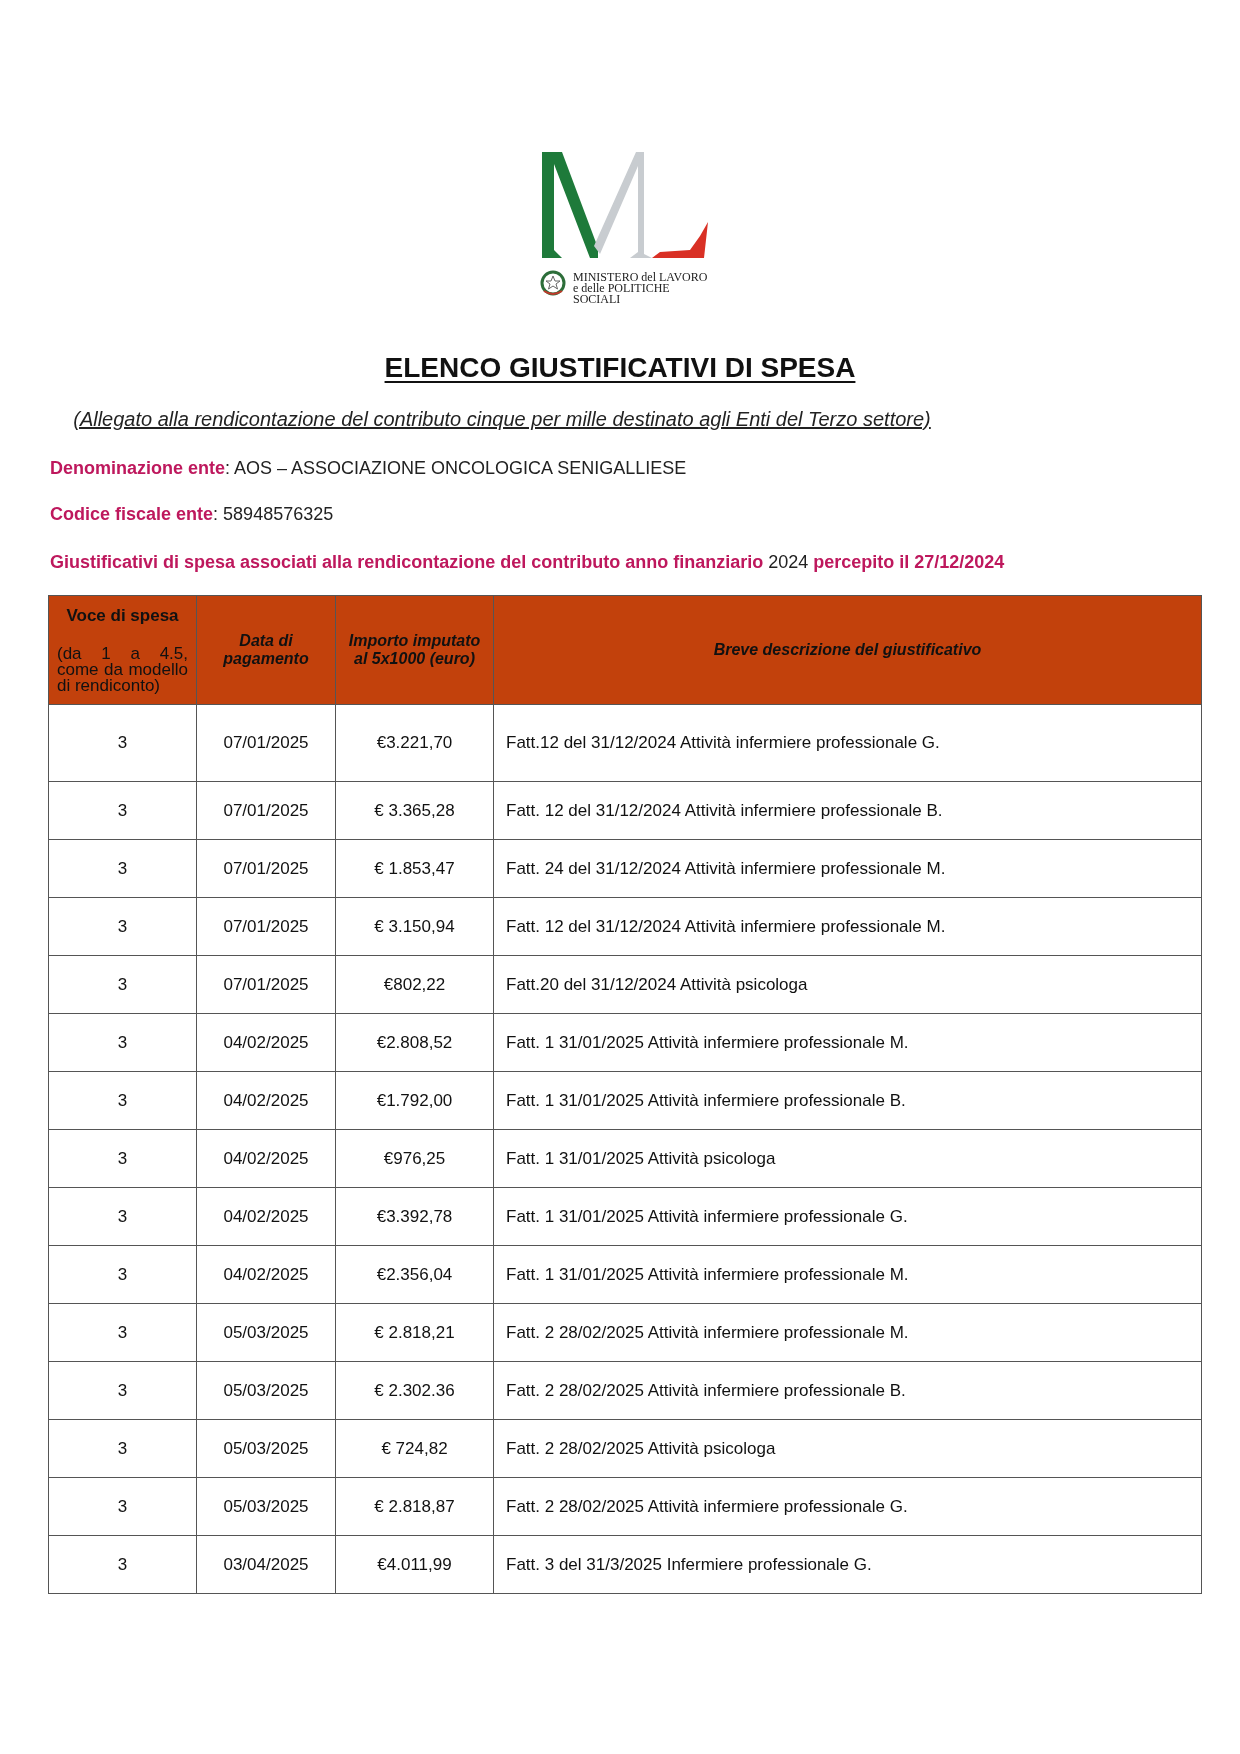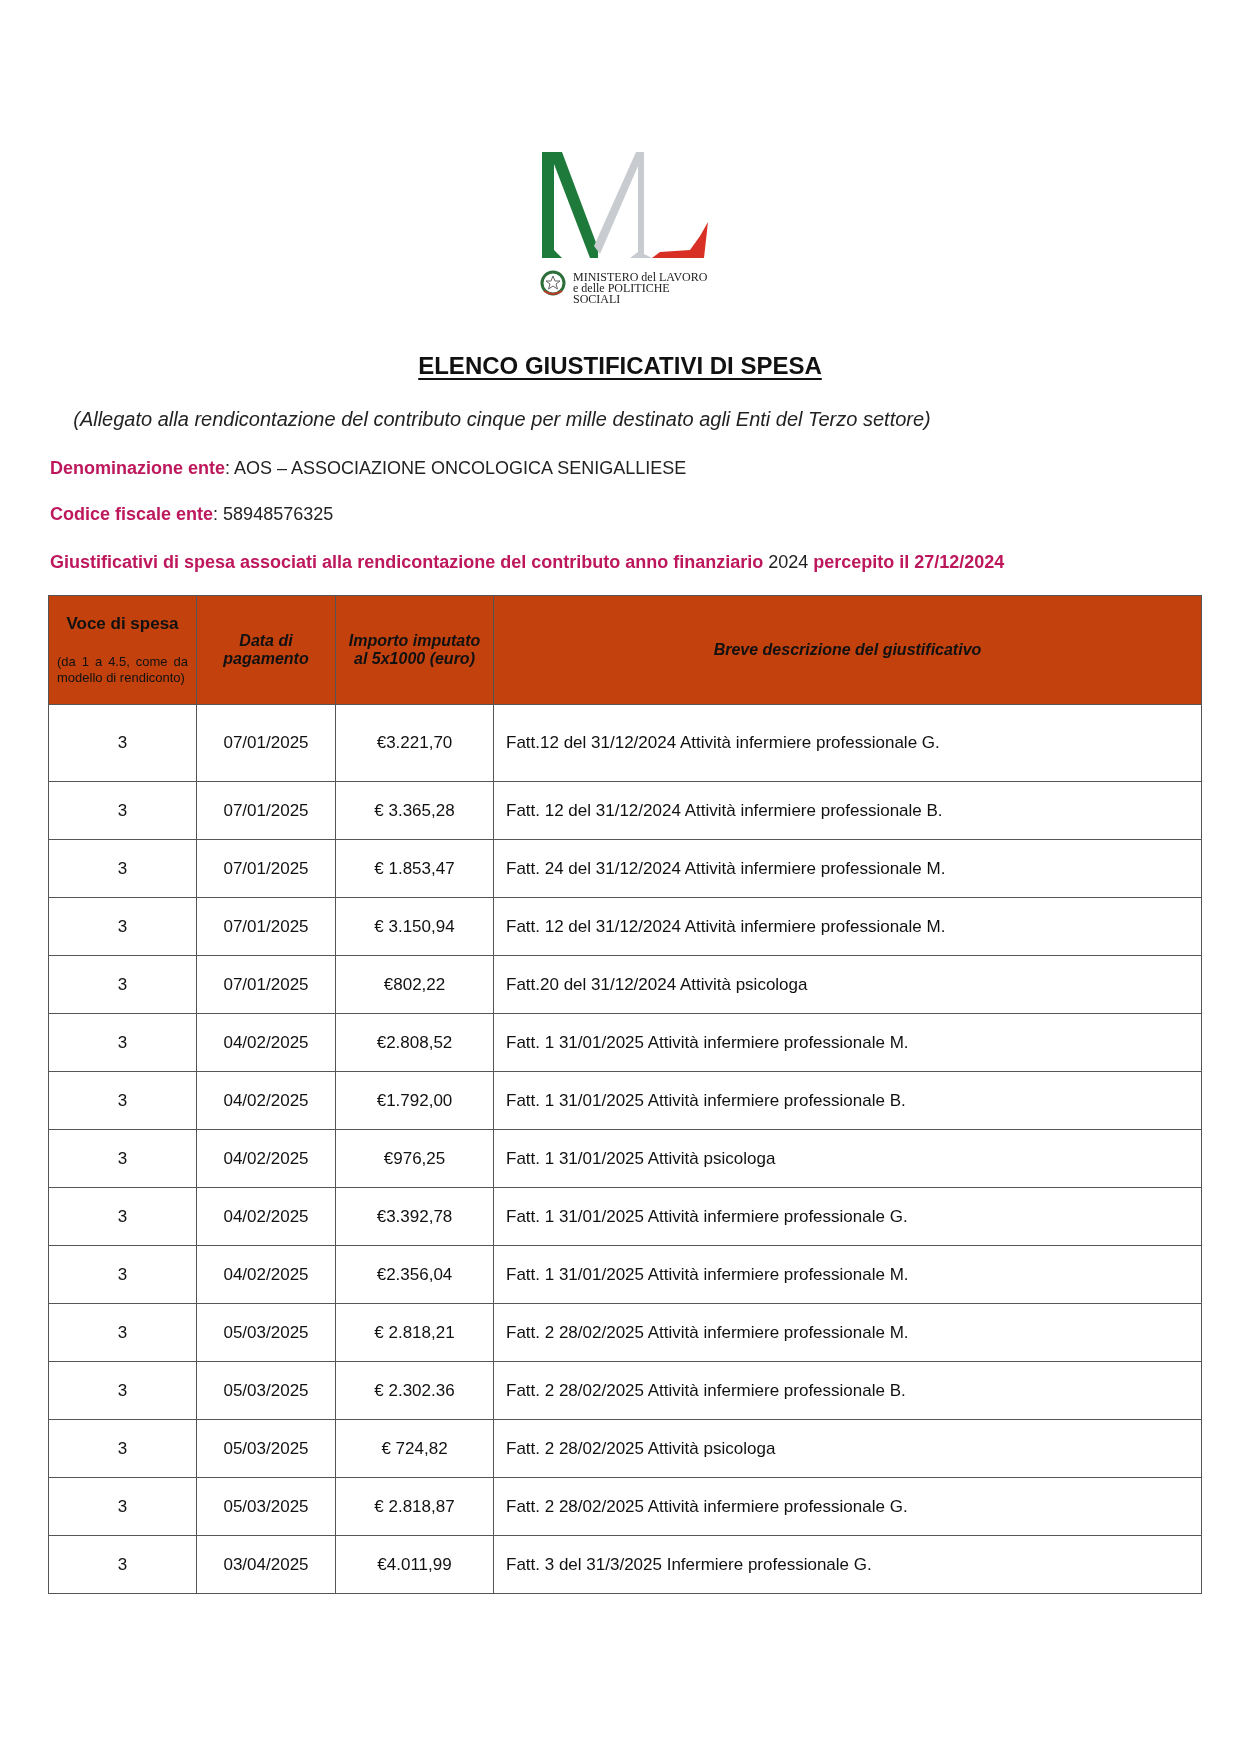--- a/index.html
+++ b/index.html
@@ -10,43 +10,43 @@
   .logo { position: absolute; left: 535px; top: 150px; width: 180px; height: 150px; }
   .logo-m { position: absolute; left: 5px; top: 0; }
   .ministry { position: absolute; left: 0; top: 118px; width: 180px; height: 30px; }
   .emblem { position: absolute; left: 5px; top: 2px; width: 26px; height: 26px; }
   .ministry-text {
     position: absolute; left: 38px; top: 4px; font-family: "Liberation Serif", serif;
     font-size: 12px; line-height: 11px; color: #222;
   }
   .title {
     position: absolute; left: 0; width: 1240px; top: 352px; text-align: center;
-    font-weight: bold; font-size: 24px; text-decoration: underline; text-underline-offset: 4px;
+    font-weight: bold; font-size: 28px; text-decoration: underline; text-underline-offset: 4px;
   }
   .subtitle {
     position: absolute; left: 0; width: 1004px; top: 408px; text-align: center;
-    font-style: italic; font-size: 20px; color: #222;
+    font-style: italic; font-size: 20px; color: #222; text-decoration: underline;
   }
   .field { position: absolute; left: 50px; font-size: 18px; color: #222; }
   .field b { font-weight: bold; color: #be185d; }
   .f1 { top: 458px; }
   .f2 { top: 504px; }
   .f3 { top: 552px; font-size: 18px; text-align: right; }
   table.main {
     position: absolute; left: 48px; top: 595px; width: 1154px;
     border-collapse: collapse; table-layout: fixed;
   }
   table.main th, table.main td { border: 1.5px solid #555; }
   table.main th {
     background: #c2410c; font-size: 16px; font-weight: bold; font-style: italic;
     text-align: center; vertical-align: middle; height: 108px; padding: 0 8px;
   }
   table.main th.voce { font-style: normal; text-align: left; padding: 0 8px; }
   .voce-main { display: block; text-align: center; font-size: 17px; font-weight: bold; }
-  .voce-sub { display: block; font-size: 13px; font-weight: normal; text-align: justify; line-height: 16px; margin-top: 20px; }
+  .voce-sub { display: block; font-size: 17px; font-weight: normal; text-align: justify; line-height: 16px; margin-top: 20px; }
   table.main td {
     font-size: 17px; height: 55px; text-align: center; vertical-align: middle;
   }
   table.main tr.first td { height: 74px; }
   table.main td.desc { text-align: left; padding-left: 12px; }
   col.c1 { width: 148px; } col.c2 { width: 139px; } col.c3 { width: 158px; } col.c4 { width: auto; }
 </style>
 </head>
 <body>
 

